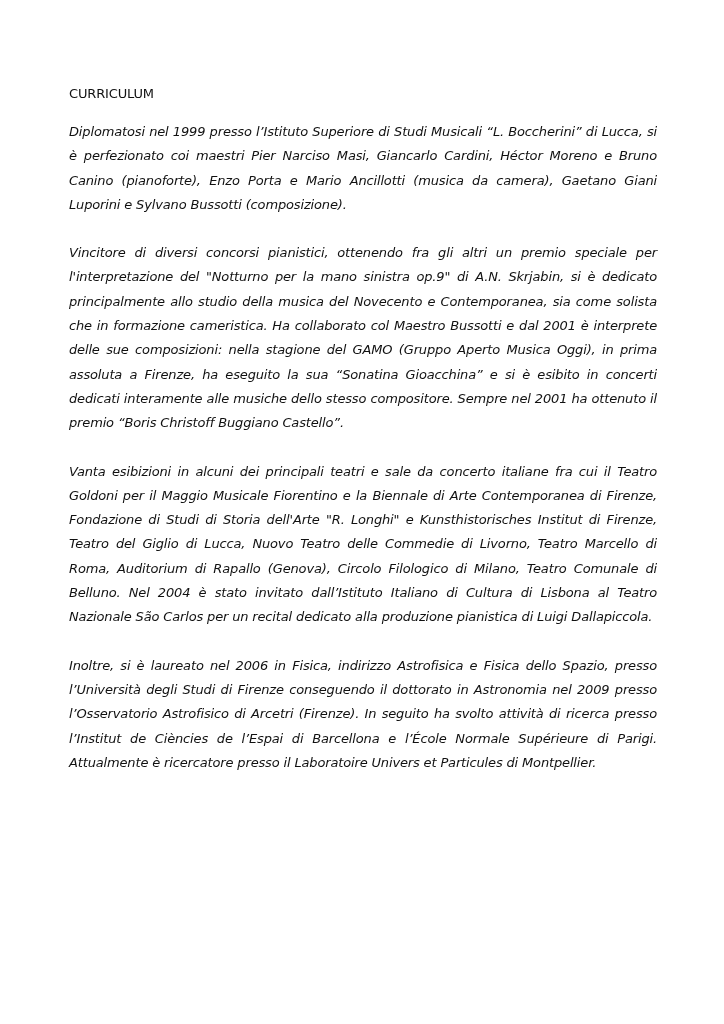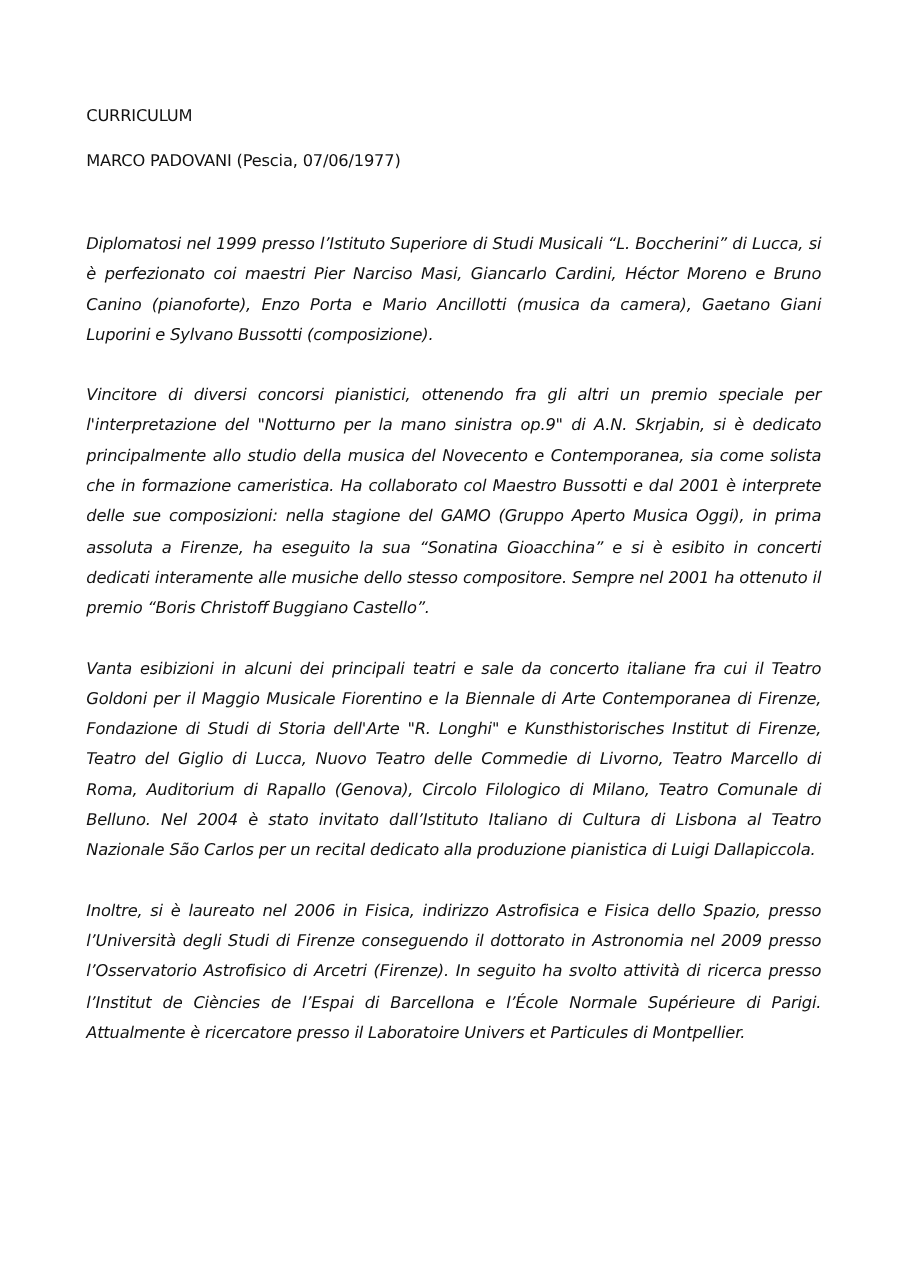--- a/index.html
+++ b/index.html
@@ -18,18 +18,17 @@
     line-height: 24.3px;
     text-align: justify;
     font-style: italic;
   }
 </style>
 </head>
 <body>
 
 <div class="page">
   <p class="line-head title">CURRICULUM</p>
-  <p class="line-head name">MARCO PADOVANI (Pescia, 07/06/1977)</p>
   <p class="para">Diplomatosi nel 1999 presso l’Istituto Superiore di Studi Musicali “L. Boccherini” di Lucca, si è perfezionato coi maestri Pier Narciso Masi, Giancarlo Cardini, Héctor Moreno e Bruno Canino (pianoforte), Enzo Porta e Mario Ancillotti (musica da camera), Gaetano Giani Luporini e Sylvano Bussotti (composizione).</p>
   <p class="para">Vincitore di diversi concorsi pianistici, ottenendo fra gli altri un premio speciale per l'interpretazione del "Notturno per la mano sinistra op.9" di A.N. Skrjabin, si è dedicato principalmente allo studio della musica del Novecento e Contemporanea, sia come solista che in formazione cameristica. Ha collaborato col Maestro Bussotti e dal 2001 è interprete delle sue composizioni: nella stagione del GAMO (Gruppo Aperto Musica Oggi), in prima assoluta a Firenze, ha eseguito la sua “Sonatina Gioacchina” e si è esibito in concerti dedicati interamente alle musiche dello stesso compositore. Sempre nel 2001 ha ottenuto il premio “Boris Christoff Buggiano Castello”.</p>
   <p class="para">Vanta esibizioni in alcuni dei principali teatri e sale da concerto italiane fra cui il Teatro Goldoni per il Maggio Musicale Fiorentino e la Biennale di Arte Contemporanea di Firenze, Fondazione di Studi di Storia dell'Arte "R. Longhi" e Kunsthistorisches Institut di Firenze, Teatro del Giglio di Lucca, Nuovo Teatro delle Commedie di Livorno, Teatro Marcello di Roma, Auditorium di Rapallo (Genova), Circolo Filologico di Milano, Teatro Comunale di Belluno. Nel 2004 è stato invitato dall’Istituto Italiano di Cultura di Lisbona al Teatro Nazionale São Carlos per un recital dedicato alla produzione pianistica di Luigi Dallapiccola.</p>
   <p class="para">Inoltre, si è laureato nel 2006 in Fisica, indirizzo Astrofisica e Fisica dello Spazio, presso l’Università degli Studi di Firenze conseguendo il dottorato in Astronomia nel 2009 presso l’Osservatorio Astrofisico di Arcetri (Firenze). In seguito ha svolto attività di ricerca presso l’Institut de Ciències de l’Espai di Barcellona e l’École Normale Supérieure di Parigi. Attualmente è ricercatore presso il Laboratoire Univers et Particules di Montpellier.</p>
 </div>
 
 </body></html>

